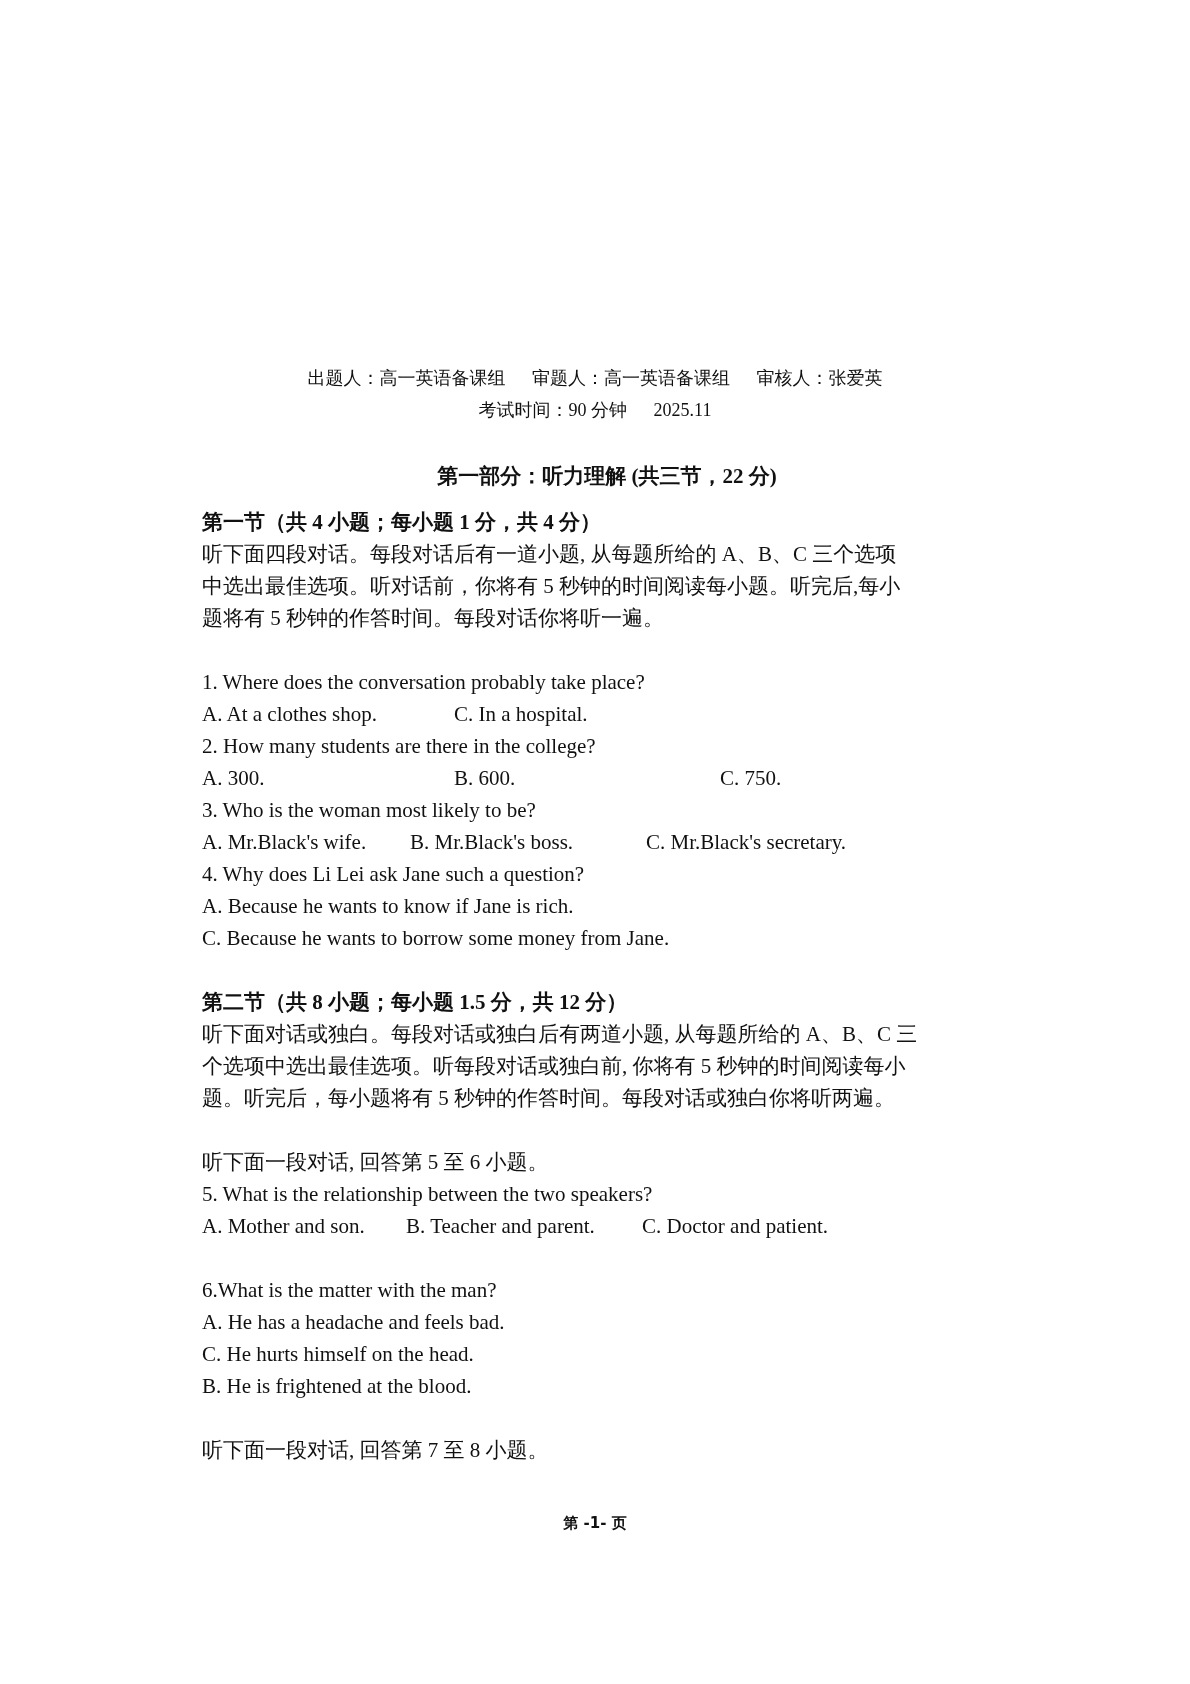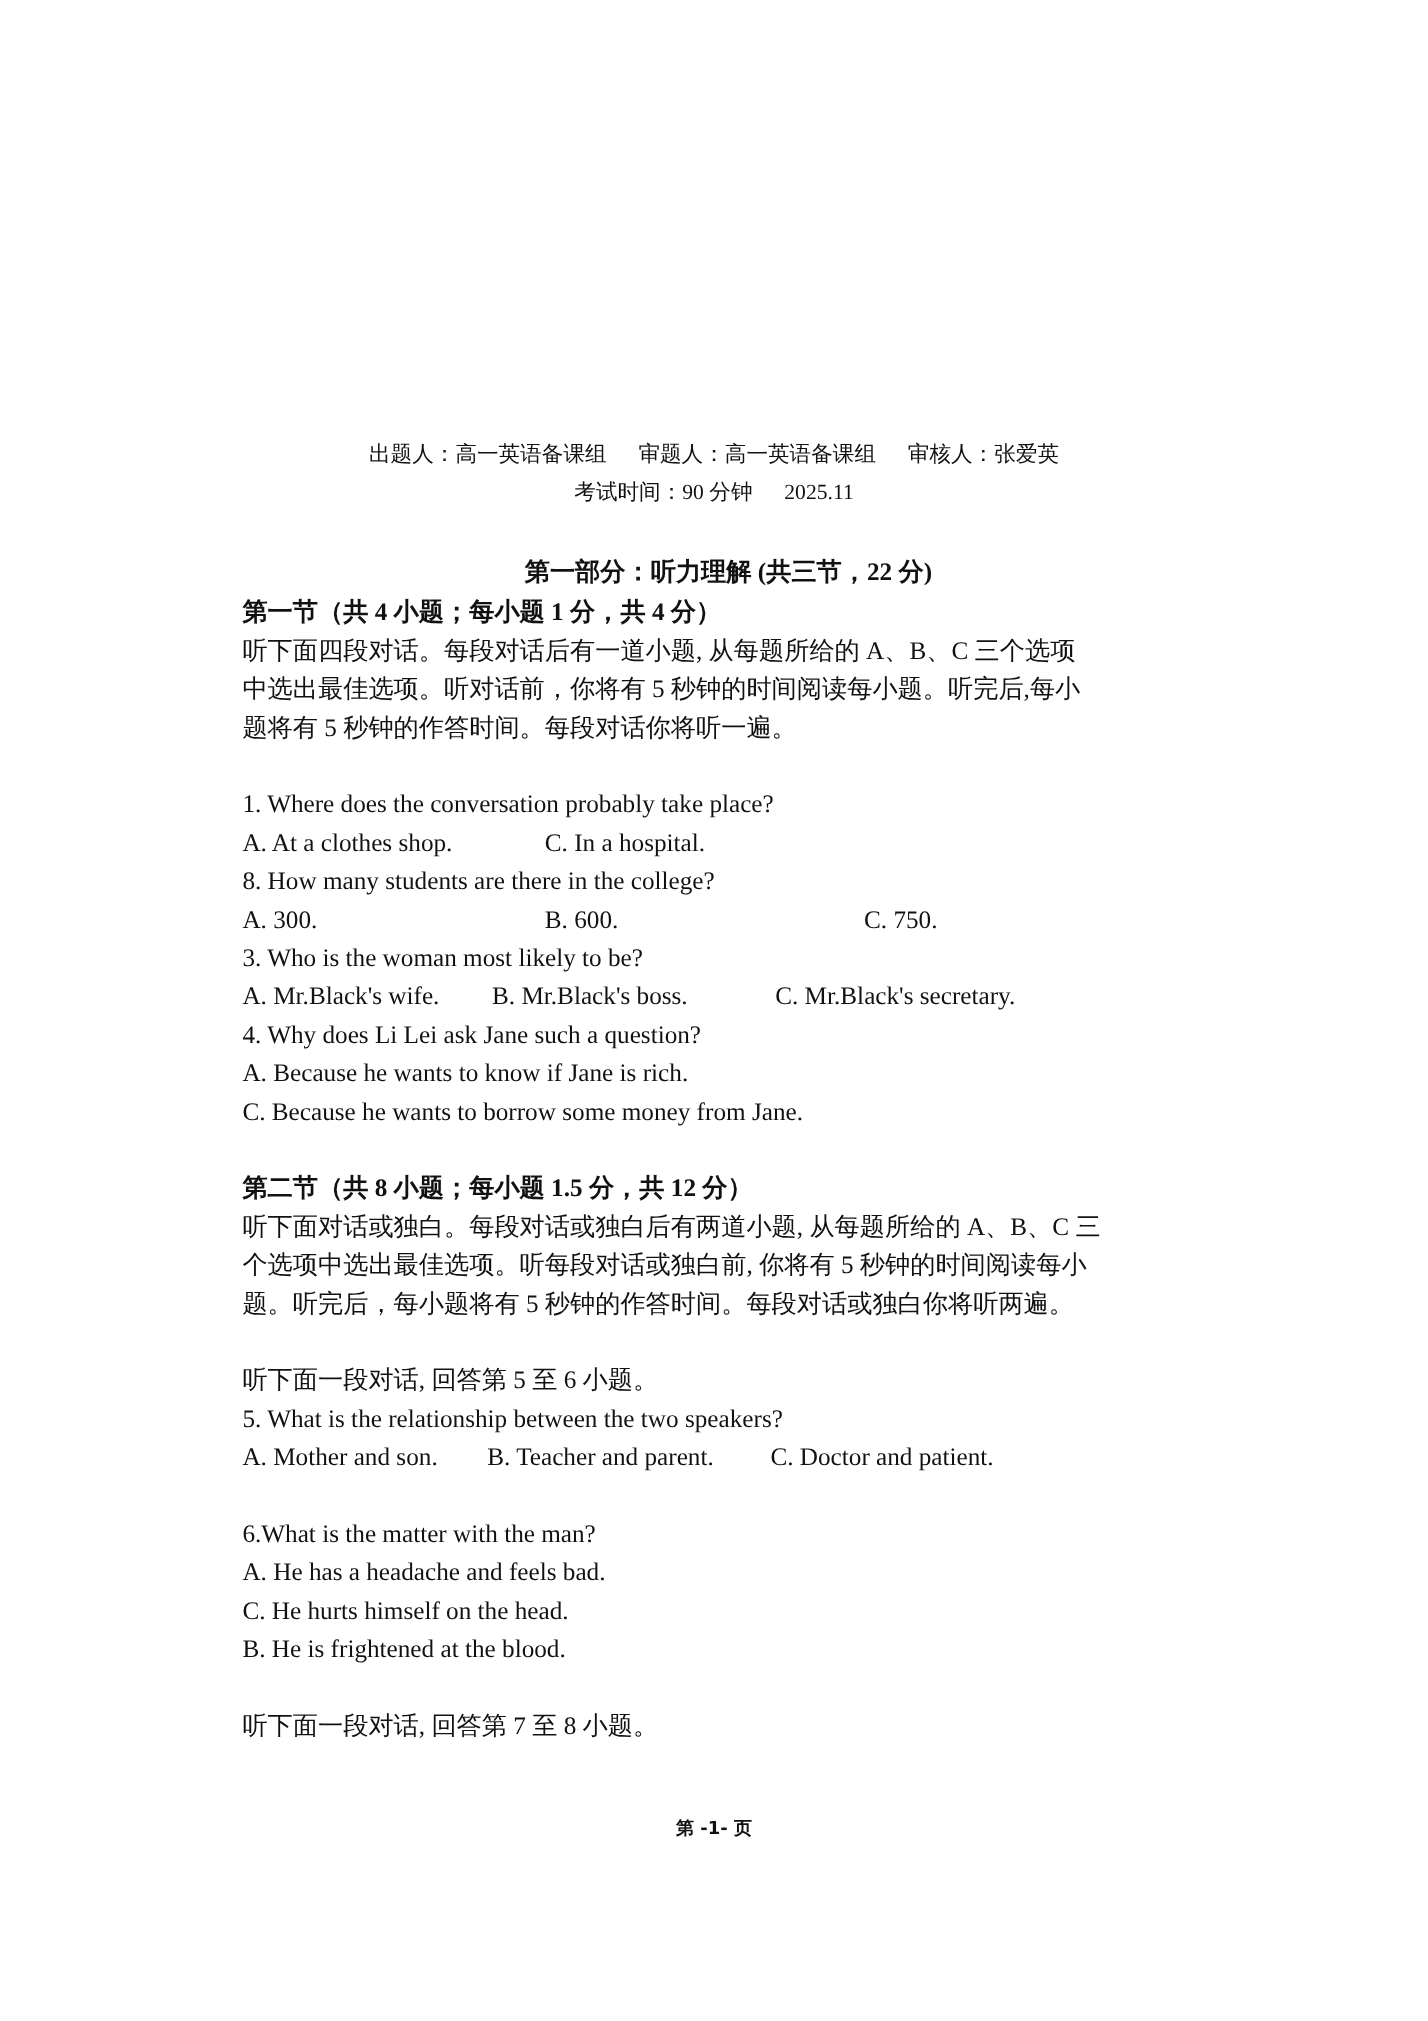--- a/index.html
+++ b/index.html
@@ -18,21 +18,21 @@
       position: absolute; left: 0; width: 1190px; text-align: center;
       font-size: 18px;
     }
     .meta.authors { top: 366px; }
     .meta.time { top: 398px; }
     .meta span.gap { display: inline-block; width: 22px; }
     .part-title {
       position: absolute; left: 0; width: 1190px; top: 462px; text-align: center;
       font-weight: bold; font-size: 21px; padding-left: 12px;
     }
-    .block { position: absolute; left: 202px; width: 820px; font-size: 21px; }
+    .block { position: absolute; left: 202px; width: 820px; font-size: 21px; margin-top: 12px; }
     .line { height: 32px; line-height: 32px; white-space: nowrap; }
     .section-head { font-weight: bold; }
     .opts { display: flex; }
     .opts .o1 { width: 252px; }
     .opts .o2 { width: 266px; }
     .opts.tight .o1 { width: 208px; }
     .opts.tight .o2 { width: 236px; }
     .opts.t5 .o1 { width: 204px; }
     .opts.t5 .o2 { width: 236px; }
     .spacer { height: 32px; }
@@ -65,21 +65,21 @@
     <div class="line">中选出最佳选项。听对话前，你将有 5 秒钟的时间阅读每小题。听完后,每小</div>
     <div class="line">题将有 5 秒钟的作答时间。每段对话你将听一遍。</div>
     <div class="spacer"></div>
 
     <div class="line">1. Where does the conversation probably take place?</div>
     <div class="line opts">
       <span class="o1">A. At a clothes shop.</span>
       <span>C. In a hospital.</span>
     </div>
 
-    <div class="line">8. How many students are there in the college?</div>
+    <div class="line">2. How many students are there in the college?</div>
     <div class="line opts">
       <span class="o1">A. 300.</span>
       <span class="o2">B. 600.</span>
       <span>C. 750.</span>
     </div>
 
     <div class="line">3. Who is the woman most likely to be?</div>
     <div class="line opts tight">
       <span class="o1">A. Mr.Black's wife.</span>
       <span class="o2">B. Mr.Black's boss.</span>

